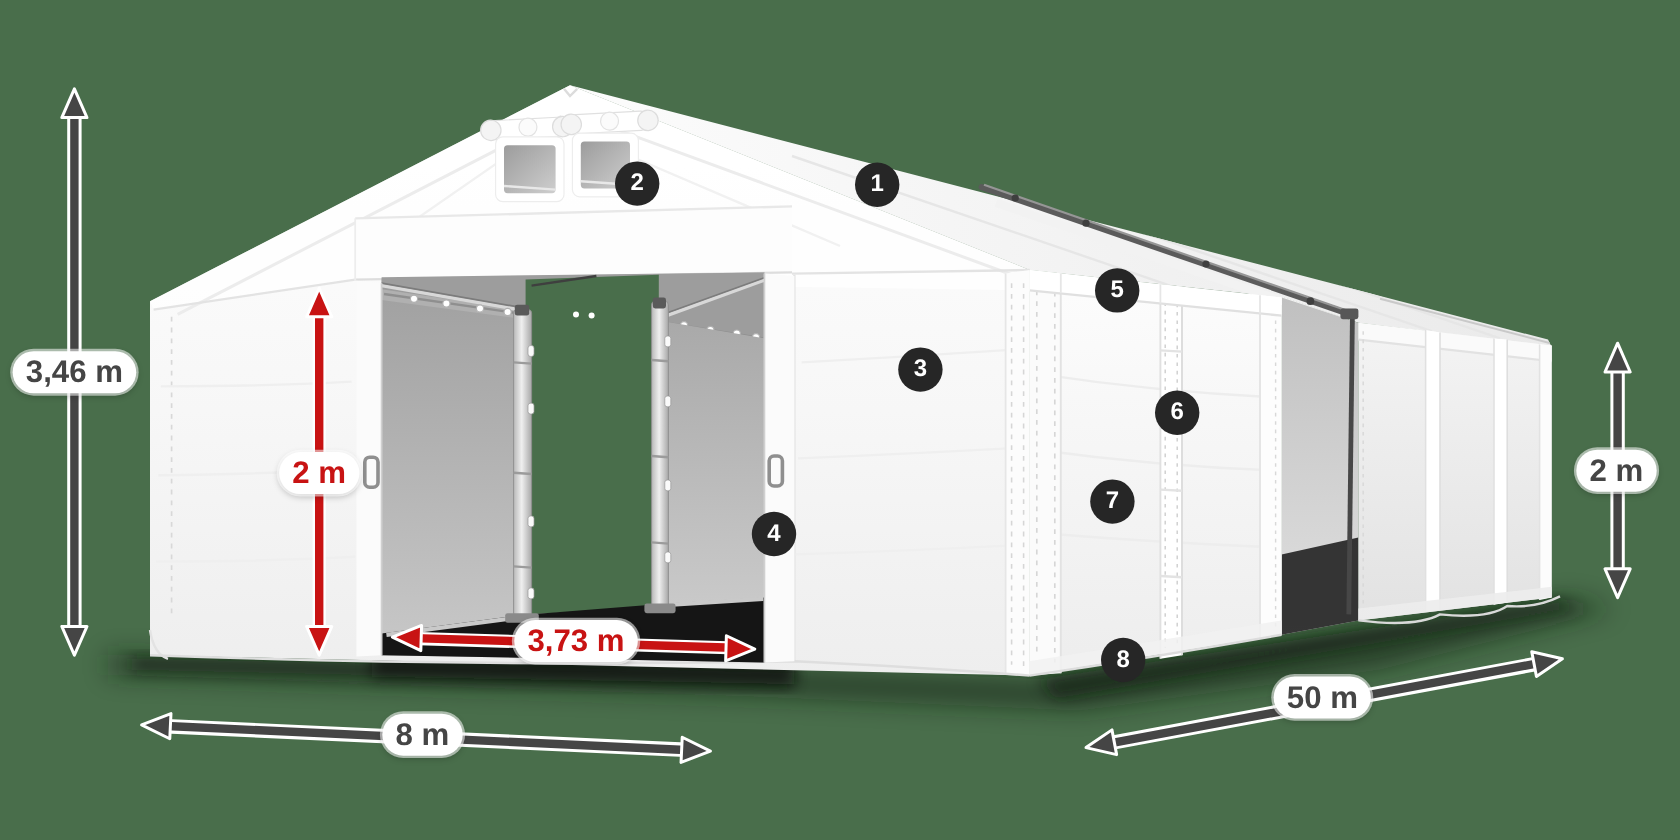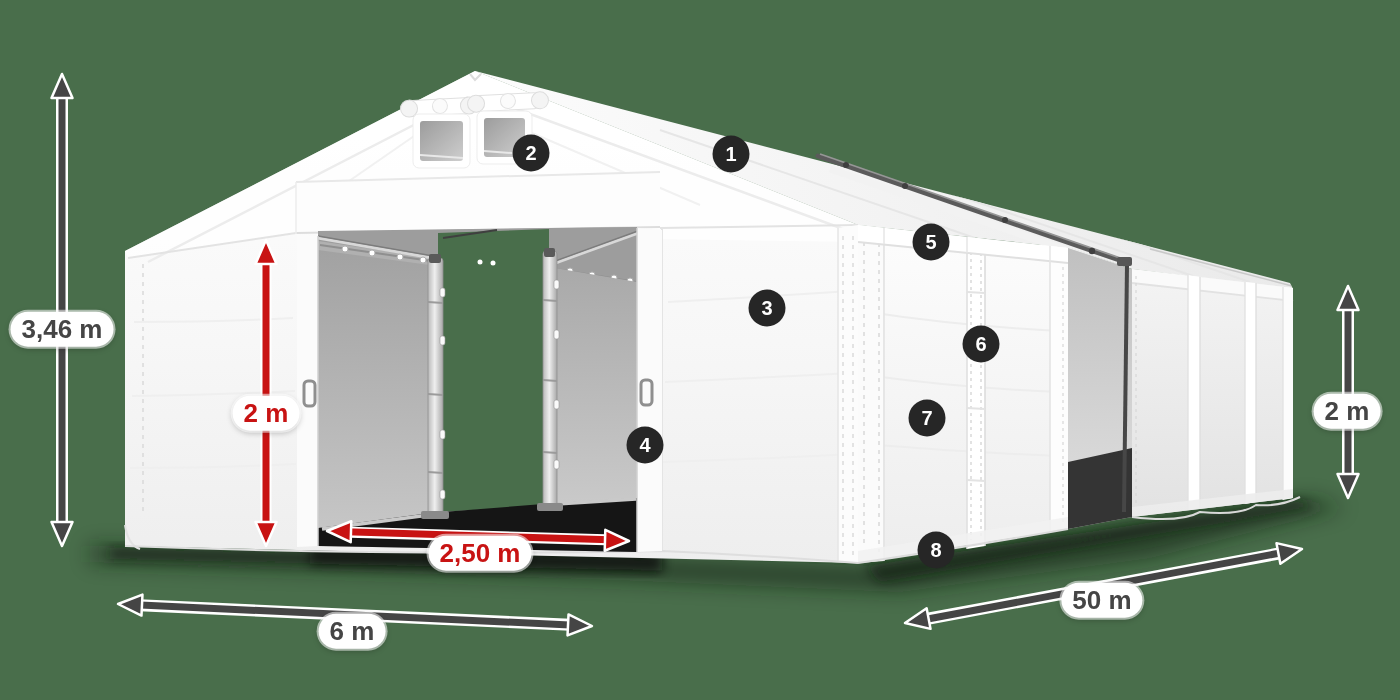--- a/index.html
+++ b/index.html
@@ -11,21 +11,20 @@
     background:var(--bg);
     font-family:"Liberation Sans", sans-serif;
   }
   .stage svg{position:absolute;left:0;top:0;}
   .pill{
     position:absolute;transform:translate(-50%,-50%);
     background:#ffffff;border-radius:19px;padding:3px 11px;
     font-weight:700;font-size:26px;line-height:1.1;color:var(--dim);
     white-space:nowrap;
     box-shadow:0 0 0 2px rgba(255,255,255,.55), 0 2px 6px rgba(0,0,0,.28);
-    margin-top:19px;
   }
   .pill.red{color:var(--red);}
   .badge{
     position:absolute;transform:translate(-50%,-50%);
     width:37px;height:37px;border-radius:50%;
     background:var(--badge);color:#ffffff;
     font-weight:700;font-size:20px;
     display:flex;align-items:center;justify-content:center;
   }
 </style>
@@ -341,22 +340,22 @@
       <line x1="1348" y1="300" x2="1348" y2="484" stroke="#ffffff" stroke-width="12"></line>
       <line x1="1348" y1="298" x2="1348" y2="486" stroke="var(--dim)" stroke-width="7"></line>
       <path d="M0,0 L-10.5,-24 L10.5,-24 Z" transform="translate(1348,286) rotate(180)" fill="var(--dim)" stroke="#ffffff" stroke-width="2.5" stroke-linejoin="round"></path>
       <path d="M0,0 L-10.5,-24 L10.5,-24 Z" transform="translate(1348,498)" fill="var(--dim)" stroke="#ffffff" stroke-width="2.5" stroke-linejoin="round"></path>
     </g>
   </g>
 </svg>
 
 <div class="pill" style="left:62px;top:310px">3,46 m</div>
 <div class="pill red" style="left:266px;top:394px">2 m</div>
-<div class="pill red" style="left:480px;top:534px">2,50 m</div>
-<div class="pill" style="left:352px;top:612px">6 m</div>
+<div class="pill red" style="left:480px;top:534px">3,73 m</div>
+<div class="pill" style="left:352px;top:612px">8 m</div>
 <div class="pill" style="left:1102px;top:581px">50 m</div>
 <div class="pill" style="left:1347px;top:392px">2 m</div>
 
 <div class="badge" style="left:731px;top:154px">1</div>
 <div class="badge" style="left:531px;top:153px">2</div>
 <div class="badge" style="left:767px;top:308px">3</div>
 <div class="badge" style="left:645px;top:445px">4</div>
 <div class="badge" style="left:931px;top:242px">5</div>
 <div class="badge" style="left:981px;top:344px">6</div>
 <div class="badge" style="left:927px;top:418px">7</div>

